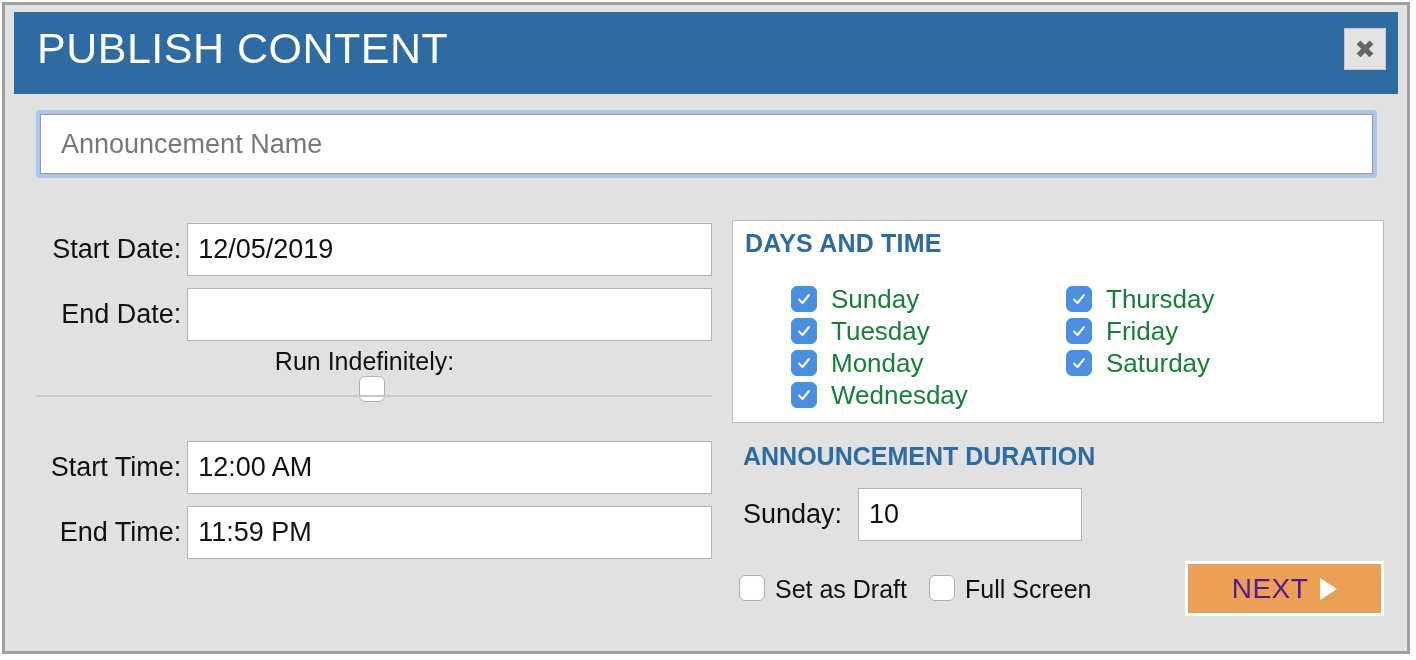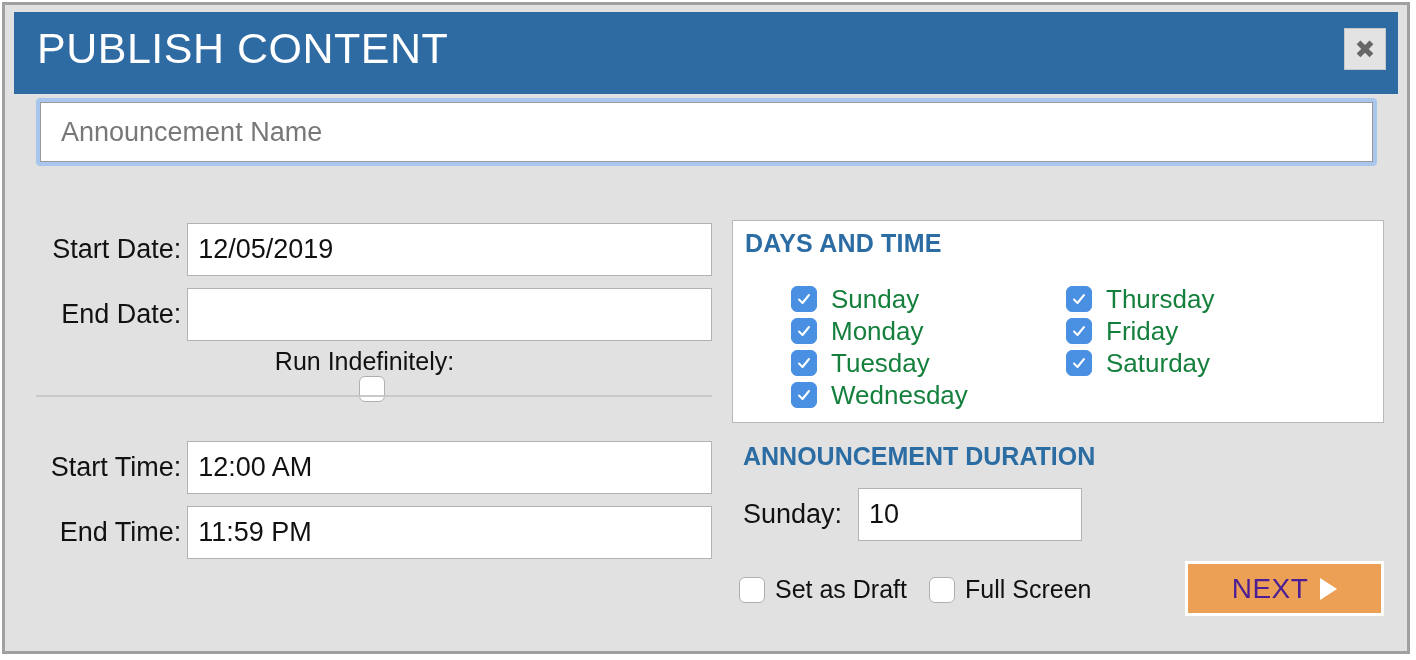--- a/index.html
+++ b/index.html
@@ -64,21 +64,21 @@
     font-size: 25px;
     font-weight: bold;
     line-height: 1;
     font-family: "DejaVu Sans", sans-serif;
   }
 
   
   .name-field-wrap {
     position: absolute;
     left: 31px;
-    top: 93px;
+    top: 105px;
     width: 1341px;
     height: 68px;
     box-sizing: border-box;
     border: 4px solid #a9c7ec;
     border-radius: 4px;
     background: #a16207;
   }
   .name-field {
     position: absolute;
     left: 0;
@@ -282,21 +282,20 @@
 
   .bottom-options {
     position: absolute;
     left: 7px;
     top: 355px;
     display: flex;
     align-items: center;
   }
   .opt-item {
     display: flex;
-    align-items: center;
     margin-right: 22px;
   }
   .opt-label {
     font-size: 25px;
     color: #111111;
     margin-left: 10px;
     white-space: nowrap;
   }
 
   .next-btn {
@@ -389,29 +388,29 @@
                 </svg>
               </span>
               <span class="day-label">Sunday</span>
             </div>
             <div class="day-item">
               <span class="cb checked">
                 <svg class="tick" viewBox="0 0 14 14">
                   <path d="M2 7.5 L5.5 11 L12 3" fill="none" stroke="#ffffff" stroke-width="2" stroke-linecap="round" stroke-linejoin="round"></path>
                 </svg>
               </span>
+              <span class="day-label">Tuesday</span>
+            </div>
+            <div class="day-item">
+              <span class="cb checked">
+                <svg class="tick" viewBox="0 0 14 14">
+                  <path d="M2 7.5 L5.5 11 L12 3" fill="none" stroke="#ffffff" stroke-width="2" stroke-linecap="round" stroke-linejoin="round"></path>
+                </svg>
+              </span>
               <span class="day-label">Monday</span>
-            </div>
-            <div class="day-item">
-              <span class="cb checked">
-                <svg class="tick" viewBox="0 0 14 14">
-                  <path d="M2 7.5 L5.5 11 L12 3" fill="none" stroke="#ffffff" stroke-width="2" stroke-linecap="round" stroke-linejoin="round"></path>
-                </svg>
-              </span>
-              <span class="day-label">Tuesday</span>
             </div>
             <div class="day-item">
               <span class="cb checked">
                 <svg class="tick" viewBox="0 0 14 14">
                   <path d="M2 7.5 L5.5 11 L12 3" fill="none" stroke="#ffffff" stroke-width="2" stroke-linecap="round" stroke-linejoin="round"></path>
                 </svg>
               </span>
               <span class="day-label">Wednesday</span>
             </div>
           </div>

